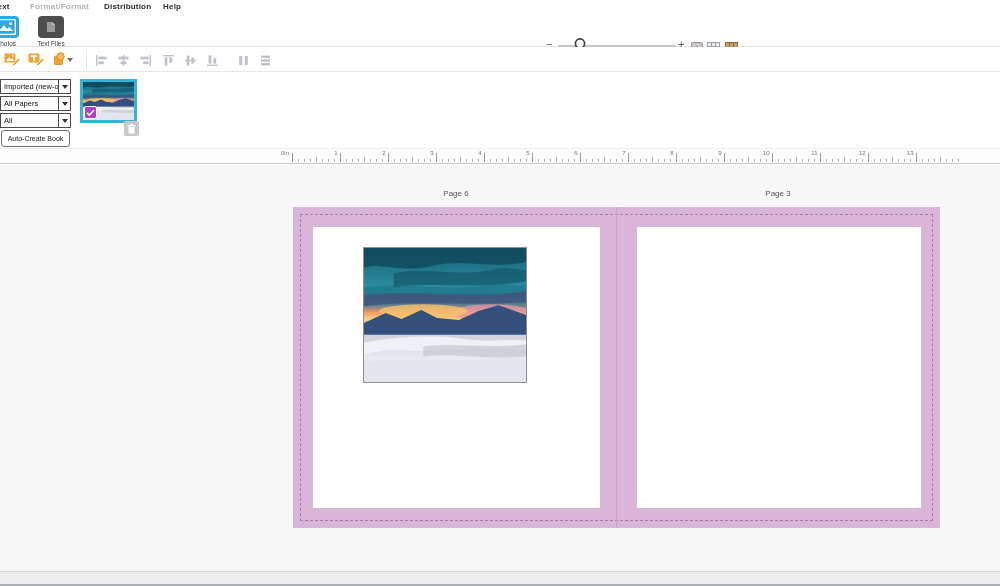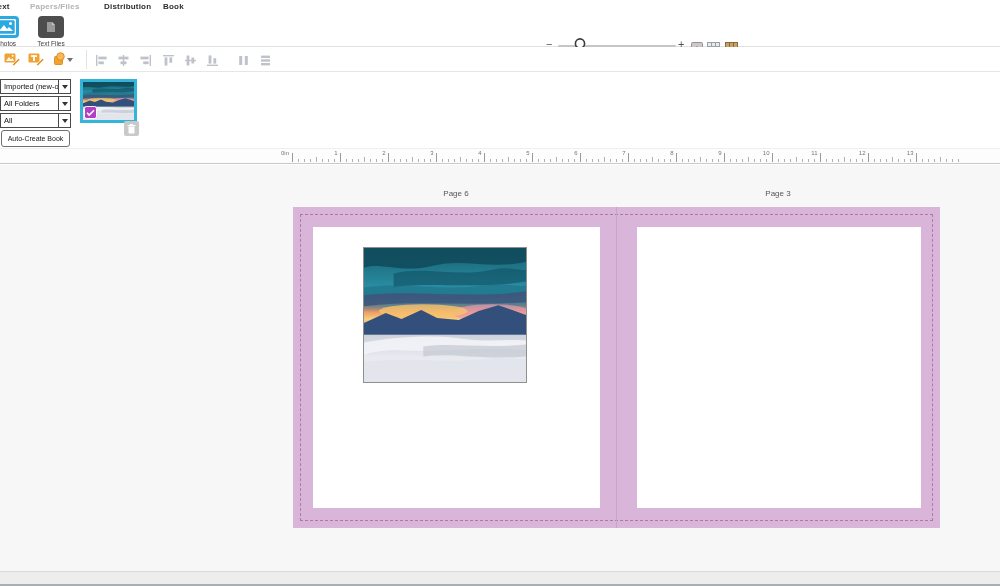--- a/index.html
+++ b/index.html
@@ -65,23 +65,23 @@
 
   
   #hscroll { position:absolute; left:0; top:571px; width:1000px; height:13px; background:#ededed; border-top:1px solid #d9d9d9; }
   #bottom-strip { position:absolute; left:0; top:584px; width:1000px; height:2px; background:#a9aeb2; }
 </style>
 </head>
 <body>
 
 <div id="menubar">
   <div class="menu-item" style="left:-7px">Text</div>
-  <div class="menu-item disabled" style="left:30px">Papers/Files</div>
+  <div class="menu-item disabled" style="left:30px">Format/Format</div>
   <div class="menu-item" style="left:104px">Distribution</div>
-  <div class="menu-item" style="left:163px">Book</div>
+  <div class="menu-item" style="left:163px">Help</div>
 </div>
 
 <div id="toolbar">
 
   <div class="tool-btn" style="left:-16px;width:44px">
     <div class="tool-ico" style="background:#2ba9e0">
       <svg width="20" height="16" viewBox="0 0 20 16">
         <rect x="0.5" y="0.5" width="19" height="15" rx="2" fill="none" stroke="#fff" stroke-width="1.6"></rect>
         <path d="M3,12 L8,6 L11,10 L13,8 L17,12 Z" fill="#fff"></path>
         <circle cx="14.5" cy="4.5" r="1.5" fill="#fff"></circle>
@@ -226,21 +226,21 @@
 
 <div id="panel">
 
   <div class="dropdown" style="top:7px">
     <div class="dropdown-text">Imported (new-old</div>
     <div class="dropdown-arrow">
         <div class="chev"></div>
       </div>
   </div>
   <div class="dropdown" style="top:24px">
-    <div class="dropdown-text">All Folders</div>
+    <div class="dropdown-text">All Papers</div>
     <div class="dropdown-arrow">
         <div class="chev"></div>
       </div>
   </div>
   <div class="dropdown" style="top:41px">
     <div class="dropdown-text">All</div>
     <div class="dropdown-arrow">
         <div class="chev"></div>
       </div>
   </div>

